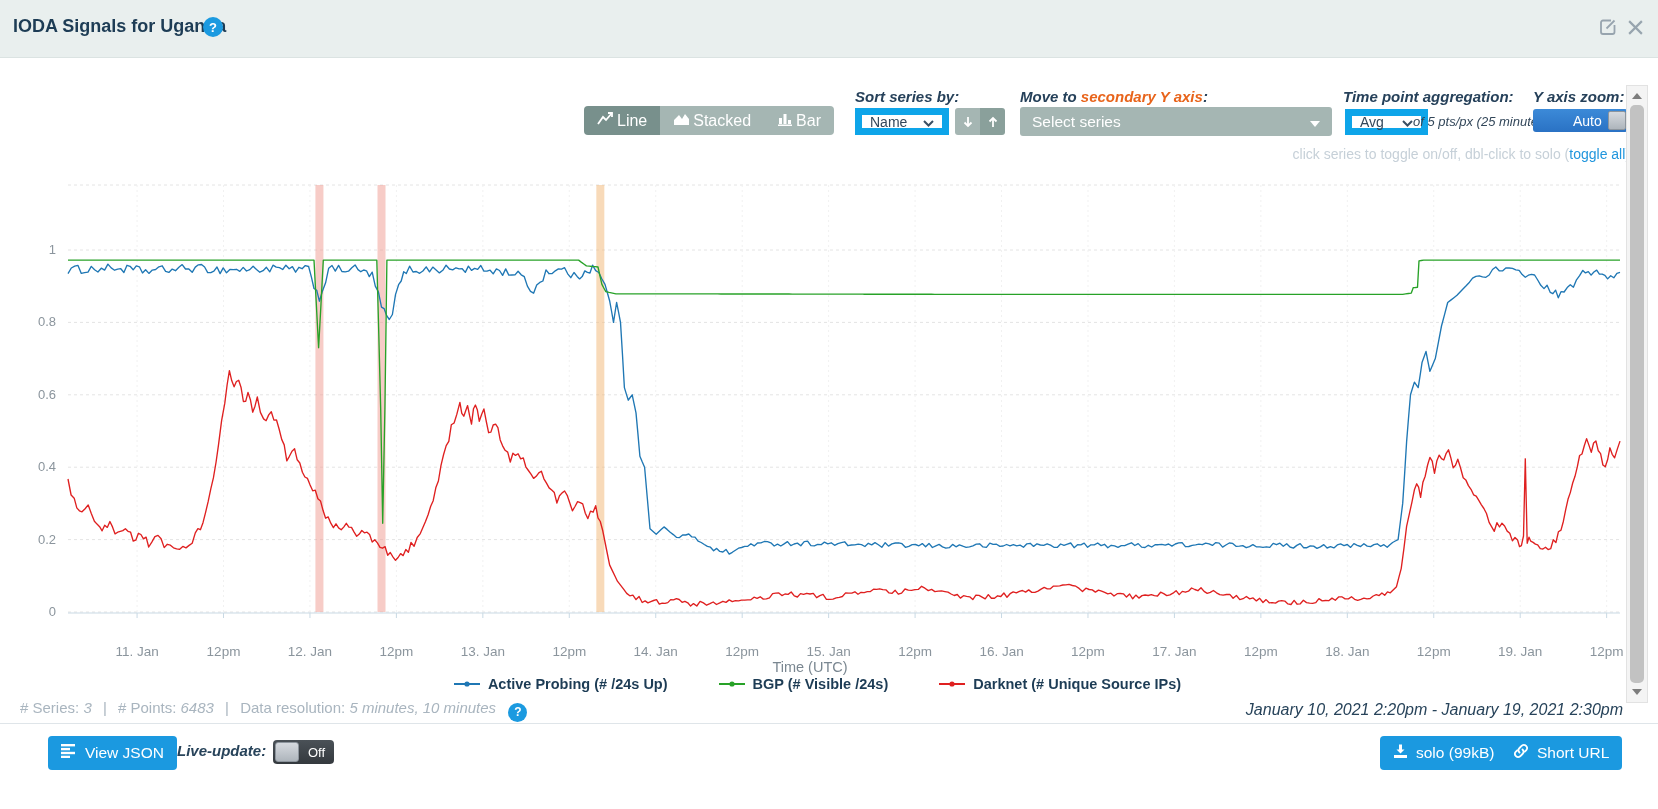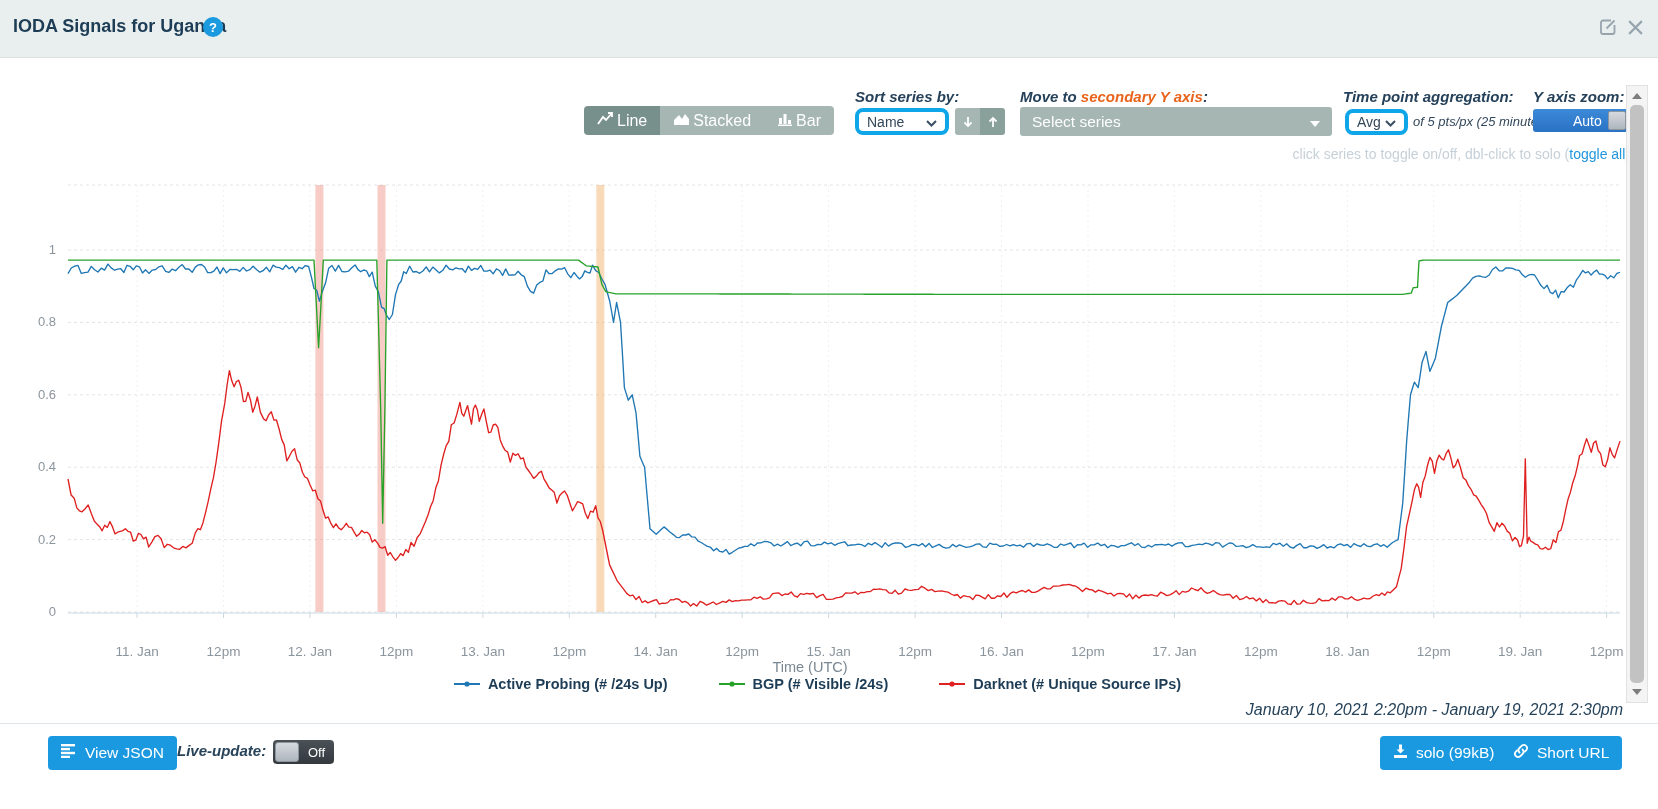--- a/index.html
+++ b/index.html
@@ -11,23 +11,23 @@
   .title-q{position:absolute;left:203px;top:17px;width:20px;height:20px;font-size:13px;}
   .tb-ico{position:absolute;top:17px;width:20px;height:20px;color:#97a4ae;cursor:pointer;}
   .tb-edit{left:1598px;}
   .tb-close{left:1627px;top:19px;}
   
   .ctl-label{position:absolute;top:88px;font-style:italic;font-weight:600;font-size:15px;color:#26415a;white-space:nowrap;}
   .ctl-label .hl{color:#e8641b;}
   .typegroup{position:absolute;left:584px;top:106px;display:flex;border-radius:4px;overflow:hidden;}
   .typegroup .tbtn{display:flex;align-items:center;gap:3px;background:#a5b6b3;color:#fff;font-size:16px;padding:0 13px;height:29px;border:none;cursor:pointer;font-family:inherit;}
   .typegroup .tbtn.sel{background:#78908c;}
-  .selectbox{position:absolute;background:#fff;border:4px solid #0ea5e9;border-radius:8px;color:#33475a;font-size:14px;display:flex;align-items:center;justify-content:space-between;padding:0 8px;box-sizing:border-box;cursor:pointer;}
+  .selectbox{position:absolute;background:#fff;border:7px solid #0ea5e9;border-radius:0;color:#33475a;font-size:14px;display:flex;align-items:center;justify-content:space-between;padding:0 8px;box-sizing:border-box;cursor:pointer;}
   .sel-name{left:855px;top:108px;width:94px;height:27px;}
-  .sel-avg{left:1345px;top:109px;width:63px;height:26px;}
+  .sel-avg{left:1345px;top:109px;width:83px;height:26px;}
   .arrowbtns{position:absolute;left:955px;top:108px;display:flex;border-radius:3px;overflow:hidden;}
   .arrowbtns .ab{width:25px;height:27px;display:flex;align-items:center;justify-content:center;color:#fff;font-size:14px;border:none;cursor:pointer;font-family:inherit;}
   .ab-down{background:#a5b6b3;border-right:1px solid #93a6a2;}
   .ab-up{background:#8aa09b;}
   .bigdrop{position:absolute;left:1020px;top:107px;width:312px;height:29px;background:#a5b6b3;border-radius:3px;color:#fff;font-size:15.5px;display:flex;align-items:center;justify-content:space-between;padding:0 12px;box-sizing:border-box;cursor:pointer;}
   .agg-suffix{position:absolute;left:1413px;top:114px;font-style:italic;font-size:13px;color:#33475a;white-space:nowrap;}
   .toggle-auto{position:absolute;left:1533px;top:109px;width:63px;height:23px;background:linear-gradient(#3c8ad8,#2a72c4);border-radius:3px;color:#fff;font-size:14px;display:flex;align-items:center;cursor:pointer;padding-left:32px;}
   .toggle-auto .lab{margin-left:8px;}
   .toggle-auto .knob{position:absolute;right:2px;top:2px;width:18px;height:19px;background:linear-gradient(#d6dadf,#aeb5bc);border:1px solid #8d959d;border-radius:2px;box-sizing:border-box;}
   .hint{position:absolute;top:146px;right:28px;font-size:14px;color:#c6d0d8;white-space:nowrap;}
@@ -267,20 +267,31 @@
       </span>
       <span class="litem">
         <svg width="28" height="10" viewBox="0 0 28 10">
           <line x1="1" y1="5" x2="27" y2="5" stroke="#df2020" stroke-width="2"></line>
           <circle cx="14" cy="5" r="2.6" fill="#df2020"></circle>
         </svg>
         <span>Darknet (# Unique Source IPs)</span>
       </span>
     </div>
 
+  <div class="stats">
+    <span># Series:</span>
+    <span class="it">3</span>
+    <span class="sep">|</span>
+    <span># Points:</span>
+    <span class="it">6483</span>
+    <span class="sep">|</span>
+    <span>Data resolution:</span>
+    <span class="it">5 minutes, 10 minutes</span>
+    <span class="qicon stats-q">?</span>
+  </div>
 
   <div class="daterange">January 10, 2021 2:20pm - January 19, 2021 2:30pm</div>
 
   <div class="divider"></div>
 
   <button class="bluebtn btn-viewjson">
     <span>
       <svg width="16" height="14" viewBox="0 0 16 14" fill="#fff">
         <rect x="0" y="0" width="14" height="2.4"></rect>
           <rect x="0" y="3.9" width="9" height="2.4"></rect>

